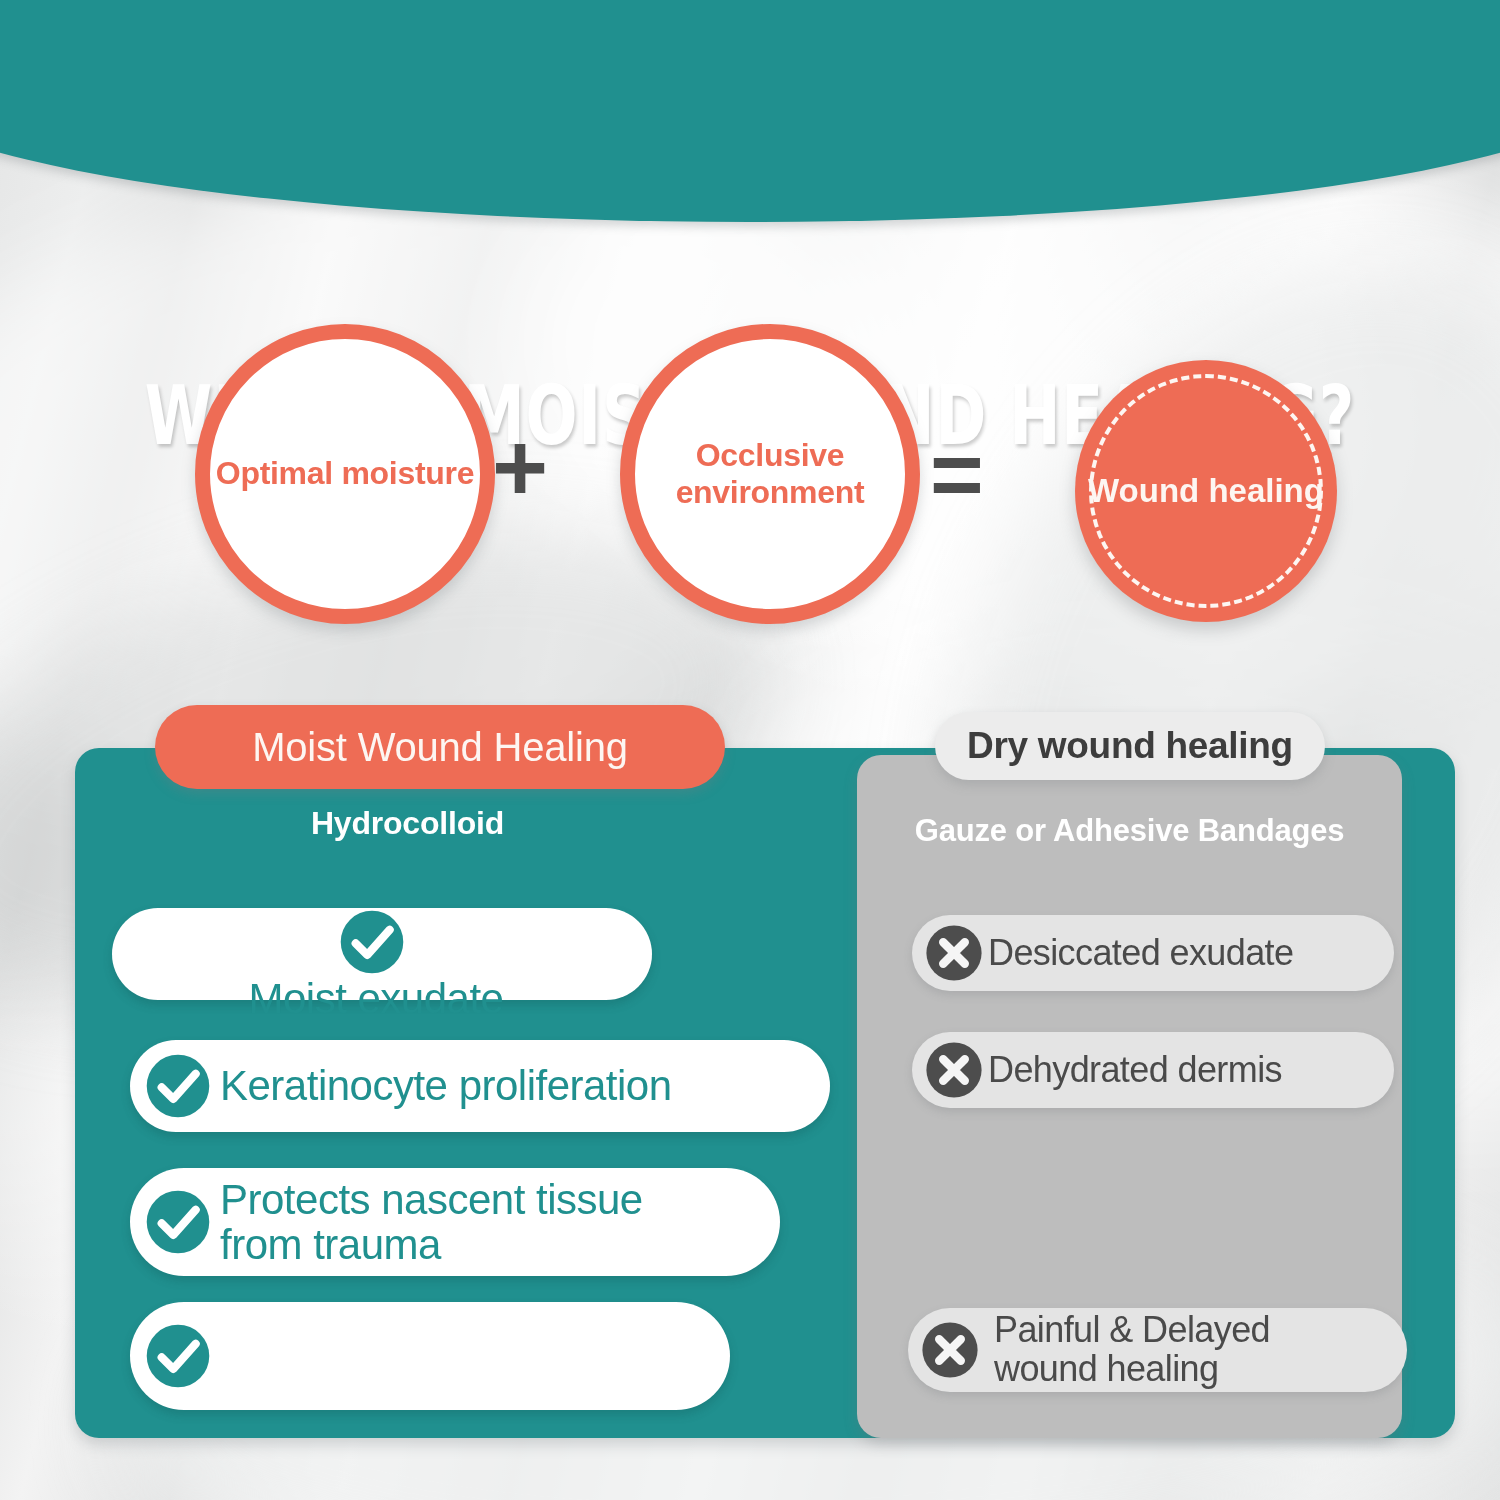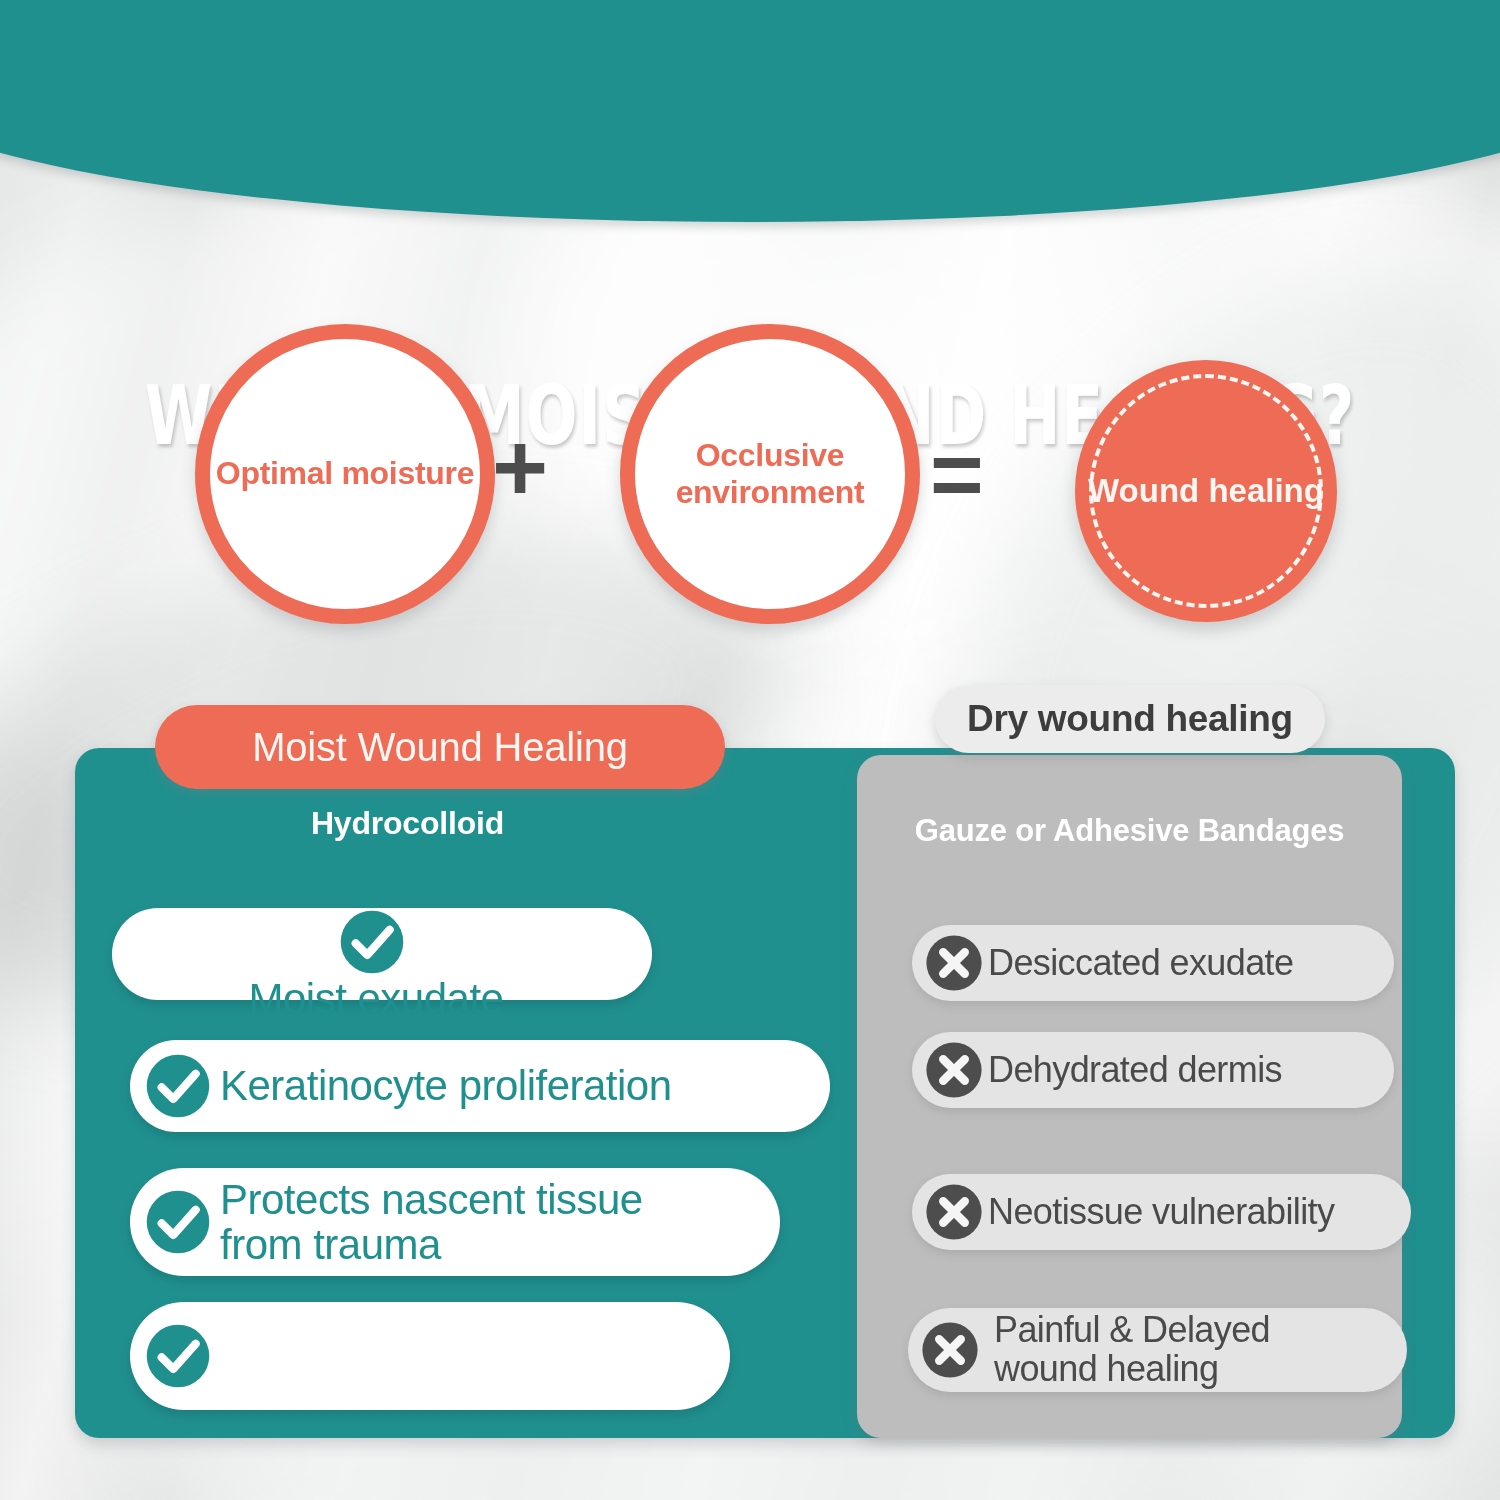--- a/index.html
+++ b/index.html
@@ -92,21 +92,21 @@
   .badge{
     position:absolute;display:flex;align-items:center;justify-content:center;
     border-radius:46px;white-space:nowrap;
   }
   .badge-coral{
     left:155px;top:705px;width:570px;height:84px;
     background:#ee6c55;box-shadow:0 5px 11px rgba(120,125,128,.30);
   }
   .badge-coral span{color:#fdf6f2;font-weight:400;font-size:40px;letter-spacing:-.2px;text-align:right;}
   .badge-gray{
-    left:935px;top:685px;width:390px;height:68px;
+    left:935px;top:712px;width:390px;height:68px;
     background:#ececec;box-shadow:0 5px 11px rgba(120,125,128,.26);align-items:center;
   }
   .badge-gray span{color:#3d3d3d;font-weight:700;font-size:37px;letter-spacing:-.3px;}
 
   .sub{
     position:absolute;text-align:center;color:#ffffff;font-weight:700;white-space:nowrap;
   }
   .sub-left{left:75px;width:665px;top:805px;font-size:32px;letter-spacing:-.2px;}
   .sub-right{left:857px;width:545px;top:813px;font-size:31px;letter-spacing:-.2px;}
 
@@ -130,21 +130,21 @@
   .row-bad .label{
     color:#4a4a4a;font-size:36px;line-height:1.08;font-weight:400;letter-spacing:-.6px;white-space:pre-line;
   }
   .row-bad.two .ico{margin-right:14px;}
 
   #g0{left:112px;top:908px;width:500px;height:92px;flex-direction:column;}
   #g1{left:130px;top:1040px;width:660px;height:92px;}
   #g2{left:130px;top:1168px;width:610px;height:108px;}
   #g3{left:130px;top:1302px;width:560px;height:108px;}
 
-  #b0{left:912px;top:915px;width:448px;height:76px;margin-top:10px;}
+  #b0{left:912px;top:915px;width:448px;height:76px;}
   #b1{left:912px;top:1032px;width:448px;height:76px;}
   #b2{left:912px;top:1174px;width:465px;height:76px;}
   #b3{left:908px;top:1308px;width:465px;height:84px;}
 
   .ico svg{display:block;width:100%;height:100%;}
 </style>
 </head>
 <body>
 
 <div class="canvas">
@@ -250,34 +250,25 @@
   <div class="row row-bad" id="b1">
     <span class="ico">
       <svg viewBox="0 0 100 100">
           <circle cx="50" cy="50" r="46" fill="#4d4d4d"></circle>
           <path d="M32 32 L68 68 M68 32 L32 68" fill="none" stroke="#f5f5f5" stroke-width="14" stroke-linecap="round"></path>
         </svg>
     </span>
     <span class="label">Dehydrated dermis</span>
   </div>
 
-  <div class="row row-bad" id="b2">
+
+  <div class="row row-bad two" id="b3">
     <span class="ico">
       <svg viewBox="0 0 100 100">
           <circle cx="50" cy="50" r="46" fill="#4d4d4d"></circle>
           <path d="M32 32 L68 68 M68 32 L32 68" fill="none" stroke="#f5f5f5" stroke-width="14" stroke-linecap="round"></path>
         </svg>
     </span>
-    <span class="label">Neotissue vulnerability</span>
-  </div>
-
-  <div class="row row-bad two" id="b3">
-    <span class="ico">
-      <svg viewBox="0 0 100 100">
-          <circle cx="50" cy="50" r="46" fill="#4d4d4d"></circle>
-          <path d="M32 32 L68 68 M68 32 L32 68" fill="none" stroke="#f5f5f5" stroke-width="14" stroke-linecap="round"></path>
-        </svg>
-    </span>
     <span class="label">Painful &amp; Delayed
 wound healing</span>
   </div>
 
 </div>
 
 </body></html>

